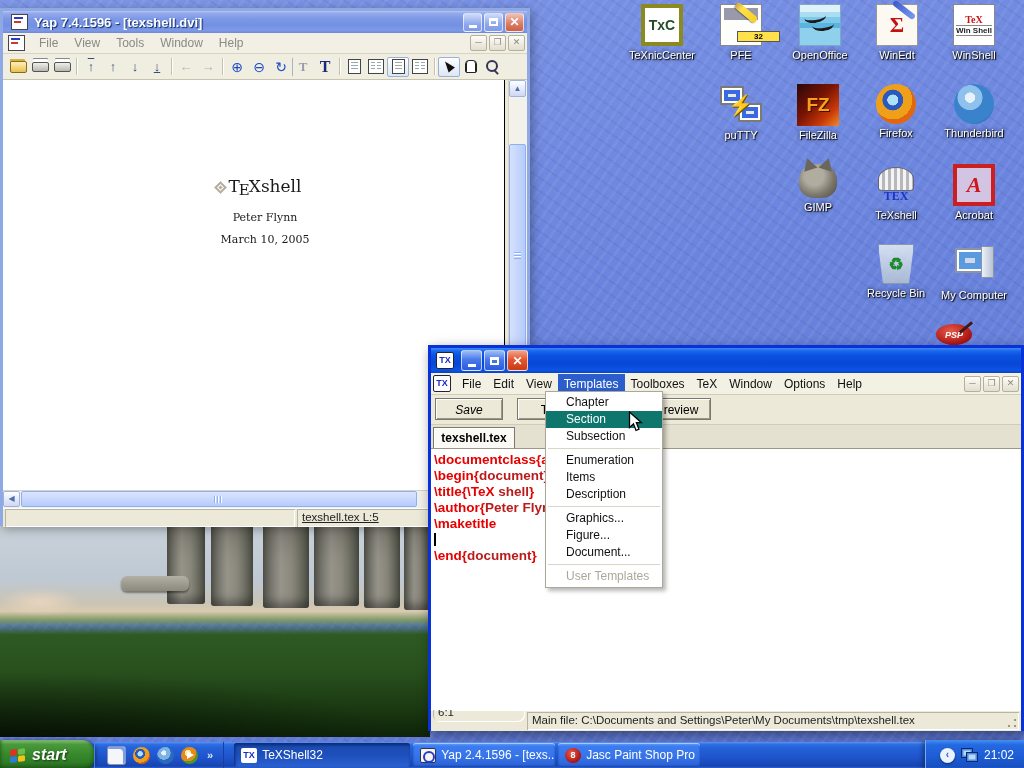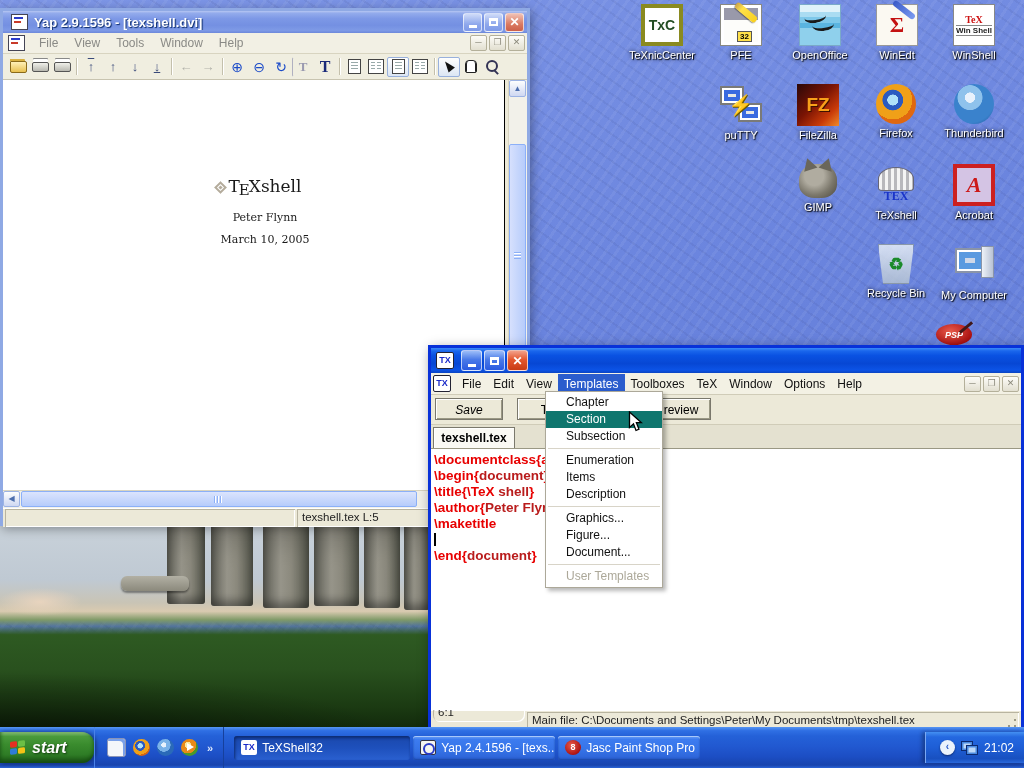--- a/index.html
+++ b/index.html
@@ -33,21 +33,21 @@
   .art{width:42px;height:42px;margin:0 auto;position:relative;display:flex;align-items:center;justify-content:center;}
   .art .g{position:relative;z-index:2;}
   
   .txc{background:#fff;border:4px solid #8a8a20;box-sizing:border-box;}
   .txc .g{font-weight:bold;font-size:14px;color:#234d23;}
   .pfe{background:#fdfdfa;border:1px solid #8a8a82;box-sizing:border-box;
     box-shadow:inset 0 0 0 3px #fff, inset 6px 8px 0 -5px #99a, inset 6px 14px 0 -5px #99a, inset 6px 20px 0 -5px #99a;}
   .pfe::after{content:'';position:absolute;right:2px;top:4px;width:26px;height:7px;border-radius:3px;
     background:linear-gradient(90deg,#caa24a,#ffe14a 30%,#f8d020);transform:rotate(40deg);box-shadow:0 1px 1px #00000066;}
   .pfe .g{position:absolute;left:16px;bottom:3px;background:#ffe14a;border:1px solid #555;
-    font-size:8px;font-weight:bold;padding:0 2px;color:#000;}
+    font-size:8px;font-weight:bold;padding:0 16px;color:#000;}
   .ooo{background:linear-gradient(180deg,#dff2fa 0 18%,#aadcf2 18% 30%,#7ec8ea 30% 44%,#5ab4e0 44% 58%,#8fd0ec 58% 100%);
     border:1px solid #7aaac8;box-sizing:border-box;}
   .ooo::before,.ooo::after{content:'';position:absolute;width:22px;height:9px;border-bottom:3px solid #1a1a1a;border-radius:50%;}
   .ooo::before{left:4px;top:6px;transform:rotate(-8deg);}
   .ooo::after{left:12px;top:14px;transform:rotate(-6deg);}
   .winedt{background:#fbf9f2;border:1px solid #999;box-sizing:border-box;}
   .winedt .g{font-size:22px;font-weight:bold;color:#c41212;font-family:"Liberation Serif",serif;}
   .winedt::after{content:'';position:absolute;right:0px;top:2px;width:26px;height:6px;border-radius:3px;
     background:linear-gradient(90deg,#3a5ac8,#7a9aF0);transform:rotate(38deg);}
   .winshell{background:#fff;border:1px solid #888;box-sizing:border-box;flex-direction:column;}
@@ -170,21 +170,21 @@
   .hthumb{position:absolute;top:0;height:16px;border:1px solid #8cb0f8;border-radius:2px;box-sizing:border-box;
     background:linear-gradient(180deg,#dbe4fd,#b6ccfb);}
   .hthumb::after{content:'';position:absolute;top:4px;left:50%;width:9px;height:7px;margin-left:-5px;
     background:repeating-linear-gradient(90deg,#8cb0f8 0 1px,#fff 1px 2px,transparent 2px 3px);}
 
   .statusbar{display:flex;align-items:center;background:#ece9d8;border-top:1px solid #fff;font-size:11.5px;color:#222;}
   .spanel{box-shadow:inset 1px 1px 0 #b8b4a0, inset -1px -1px 0 #fff;padding:2px 5px;height:14px;line-height:13px;
     white-space:nowrap;overflow:hidden;box-sizing:content-box;}
   #yap .statusbar{height:18px;}
   #yap .spanel.sleft{flex:1;margin:1px 0 1px 2px;}
-  #yap .spanel.sright{width:218px;margin:5px 2px;}
+  #yap .spanel.sright{width:218px;margin:5px 2px;text-decoration:underline;}
 
   
   #texwin{left:428px;top:345px;width:596px;height:386px;z-index:10;
     border:3px solid #0831d9;background:#ece9d8;box-shadow:3px 4px 12px rgba(0,0,0,.45);}
   #texwin .titlebar{height:25px;
     background:linear-gradient(180deg,#3a8af8 0%,#1a66ec 12%,#0a52e2 30%,#0747d4 62%,#0c53e6 88%,#0a44c2 100%);}
   #texwin .cap.min,#texwin .cap.max{background:linear-gradient(180deg,#9cbdf8 0%,#4a7ae8 45%,#2a5ae0 100%);}
   #texwin .cap.cls{background:linear-gradient(180deg,#f2a089 0%,#e4572e 45%,#c83c16 100%);}
   .tx-ic{width:16px;height:15px;background:#fff;border:1px solid #223;border-radius:2px;margin-right:5px;
     color:#1a2ac8;font-size:9px;font-weight:bold;text-align:center;line-height:14px;}
@@ -217,21 +217,21 @@
   
   .dropdown{position:absolute;left:114px;top:43px;width:116px;z-index:50;background:#fff;
     border:1px solid #aca899;box-shadow:3px 3px 4px rgba(0,0,0,.28);padding:2px 0;font-size:12px;}
   .dd-item{height:17px;line-height:17px;padding-left:20px;cursor:pointer;color:#111;white-space:nowrap;}
   .dd-item.sel{background:#0f766e;color:#fff;}
   .dd-item.dis{color:#aca899;}
   .dd-sep{height:1px;background:#d8d4c8;margin:3px 2px;}
   .mouse-cursor{position:absolute;left:197px;top:63px;z-index:60;pointer-events:none;}
 
   
-  .taskbar{position:absolute;left:0;bottom:0;width:1024px;height:41px;z-index:100;display:flex;align-items:center;
+  .taskbar{position:absolute;left:0;bottom:0;width:1024px;height:26px;z-index:100;display:flex;align-items:center;
     background:linear-gradient(180deg,#5696f4 0%,#2f6fe4 9%,#2461d8 22%,#2158d0 48%,#1c4ec4 72%,#1844ae 93%,#2c64d6 100%);}
   .start{width:94px;height:31px;border-radius:0 12px 12px 0;display:flex;align-items:center;gap:6px;
     padding-left:9px;box-sizing:border-box;cursor:pointer;
     background:linear-gradient(180deg,#8ec47e 0%,#4a9a3c 14%,#3a8c2e 40%,#2f7d26 72%,#1f5c18 96%);
     box-shadow:inset 0 -2px 4px #144a10, 2px 0 4px rgba(0,0,0,.45);}
   .start .lbl{color:#fff;font-weight:bold;font-style:italic;font-size:16px;text-shadow:1px 1px 2px #143a0e;}
   .flag{width:17px;height:15px;display:grid;grid-template-columns:8px 8px;grid-auto-rows:7px;transform:skewY(-6deg);}
   .flag i{display:block;margin:0.5px;border-radius:1.5px;}
   .flag .f1{background:#e33022;} .flag .f2{background:#6cbf45;}
   .flag .f3{background:#2f7cd6;} .flag .f4{background:#f4c316;}
@@ -365,21 +365,21 @@
       </div>
     </div>
 
   <div class="psp-peek">
     <span class="g">PSP</span>
   </div>
 
   <div class="win" id="yap">
     <div class="titlebar">
       <span class="dvi-ic"></span>
-      <span class="ttext">Yap 2.9.1596 - [texshell.dvi]</span>
+      <span class="ttext">Yap 7.4.1596 - [texshell.dvi]</span>
       <span class="cap min"></span>
       <span class="cap max"></span>
       <span class="cap cls"></span>
     </div>
     <div class="ymenubar">
       <span class="dvi-ic"></span>
       <span id="yap-menus" style="display:flex">
           <span class="ymi">File</span>
           <span class="ymi">View</span>
           <span class="ymi">Tools</span>

